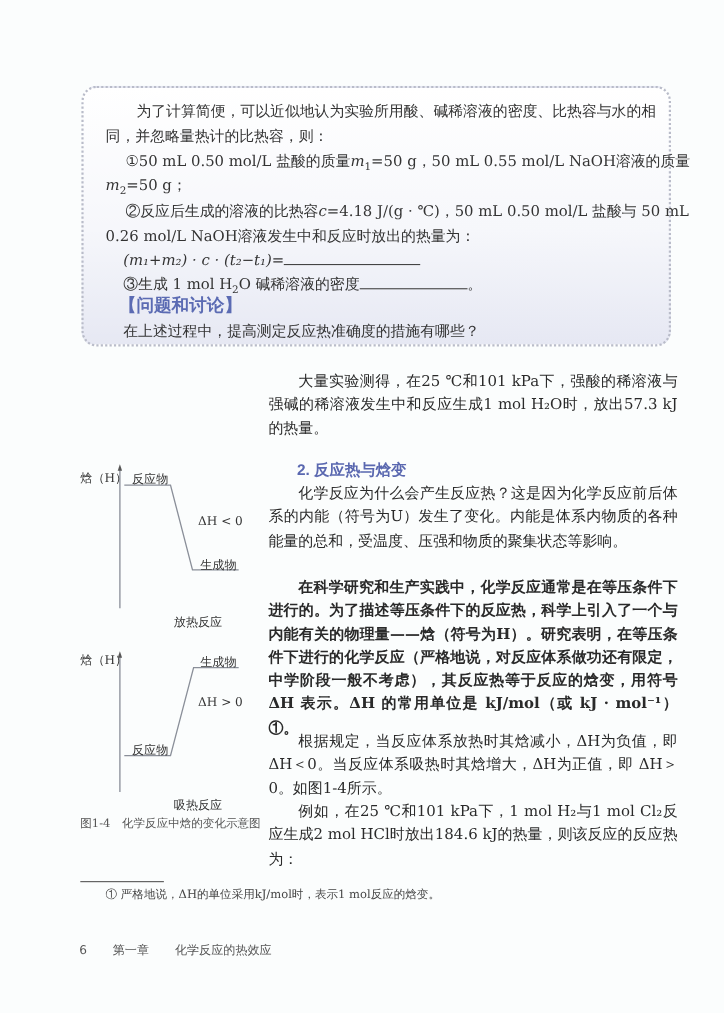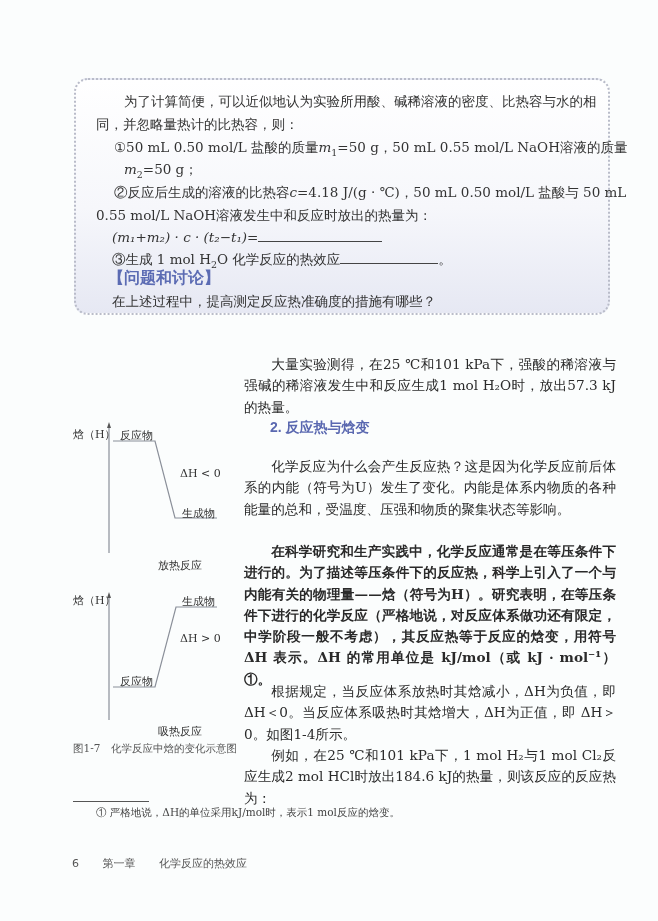--- a/index.html
+++ b/index.html
@@ -11,53 +11,53 @@
   .box {
     position: absolute; left: 74px; top: 78px; width: 536px; height: 237px;
     border: 2px dotted #b9bcc9; border-radius: 14px;
     background: linear-gradient(180deg, #ffffff 0%, #f6f7fb 55%, #e6e8f3 100%);
     box-sizing: border-box;
   }
   .bl { position: absolute; left: 96px; font-size: 13.5px; line-height: 22px; white-space: nowrap; color: #333; }
   .ital { font-style: italic; }
   .blank { display: inline-block; border-bottom: 1px solid #444; height: 14px; vertical-align: baseline; }
   .qtitle { position: absolute; left: 108px; top: 258px; font-family: "DejaVu Sans", sans-serif; font-size: 16px; font-weight: bold; color: #5b6bb3; }
-  .body-text { position: absolute; left: 244px; width: 372px; font-size: 13.6px; line-height: 21.3px; color: #2a2a2a; margin-top: 17px; }
+  .body-text { position: absolute; left: 244px; width: 372px; font-size: 13.6px; line-height: 21.3px; color: #2a2a2a; }
   .body-text p { margin: 0; text-indent: 2em; text-align: justify; }
   .sec-title { position: absolute; left: 270px; top: 419px; font-family: Liberation Sans, sans-serif; font-size: 14px; font-weight: bold; color: #5a68b0; }
   .diag-label { position: absolute; font-size: 11px; color: #333; white-space: nowrap; }
   .caption { position: absolute; left: 73px; top: 742px; font-size: 10.5px; color: #555; white-space: nowrap; }
   .footrule { position: absolute; left: 73px; top: 801px; width: 76px; border-top: 1px solid #555; }
   .footnote { position: absolute; left: 96px; top: 806px; font-size: 10.5px; color: #444; white-space: nowrap; }
   .pagefoot { position: absolute; left: 72px; top: 856px; font-size: 11px; color: #555; white-space: nowrap; font-family: "DejaVu Sans", sans-serif; }
   .pagefoot span { margin-right: 20px; }
   sub, sup { font-size: 70%; }
 </style>
 </head>
 <body>
 
 <div class="box"></div>
 
 <div class="bl" style="top:90px; left:124px;text-align:center;">为了计算简便，可以近似地认为实验所用酸、碱稀溶液的密度、比热容与水的相</div>
 <div class="bl" style="top:113px;">同，并忽略量热计的比热容，则：</div>
 <div class="bl" style="top:136px; left:114px;">
   <span>①50 mL 0.50 mol/L 盐酸的质量</span><span class="ital">m</span><sub>1</sub><span>=50 g，50 mL 0.55 mol/L NaOH溶液的质量</span>
 </div>
-<div class="bl" style="top:158px;margin-left:28px;">
+<div class="bl" style="top:158px;">
   <span class="ital">m</span><sub>2</sub><span>=50 g；</span>
 </div>
 <div class="bl" style="top:181px; left:114px;">
   <span>②反应后生成的溶液的比热容</span><span class="ital">c</span><span>=4.18 J/(g · ℃)，50 mL 0.50 mol/L 盐酸与 50 mL</span>
 </div>
-<div class="bl" style="top:204px;">0.55 mol/L NaOH溶液发生中和反应时放出的热量为：</div>
+<div class="bl" style="top:204px;">0.26 mol/L NaOH溶液发生中和反应时放出的热量为：</div>
 <div class="bl" style="top:226px; left:112px;">
   <span class="ital">(m₁+m₂) · c · (t₂−t₁)=</span><span class="blank" style="width:124px;"></span>
 </div>
 <div class="bl" style="top:248px; left:112px;">
-  <span>③生成 1 mol H</span><sub>2</sub><span>O 化学反应的热效应</span><span class="blank" style="width:98px;"></span><span>。</span>
+  <span>③生成 1 mol H</span><sub>2</sub><span>O 碱稀溶液的密度</span><span class="blank" style="width:98px;"></span><span>。</span>
 </div>
 <div class="qtitle" style="top:268px;">【问题和讨论】</div>
 <div class="bl" style="top:290px; left:112px;">在上述过程中，提高测定反应热准确度的措施有哪些？</div>
 
 <div class="body-text" style="top:337px;">
   <p>大量实验测得，在25 ℃和101 kPa下，强酸的稀溶液与强碱的稀溶液发生中和反应生成1 mol H₂O时，放出57.3 kJ的热量。</p>
 </div>
 
 <div class="sec-title">2. 反应热与焓变</div>
 
@@ -95,21 +95,21 @@
 <div class="diag-label" style="left:180px;top:467px;">ΔH &lt; 0</div>
 <div class="diag-label" style="left:182px;top:506px;">生成物</div>
 <div class="diag-label" style="left:158px;top:558px;">放热反应</div>
 
 <div class="diag-label" style="left:73px;top:593px;">焓（H）</div>
 <div class="diag-label" style="left:182px;top:594px;">生成物</div>
 <div class="diag-label" style="left:180px;top:632px;">ΔH &gt; 0</div>
 <div class="diag-label" style="left:120px;top:674px;">反应物</div>
 <div class="diag-label" style="left:158px;top:724px;">吸热反应</div>
 
-<div class="caption">图1-7　化学反应中焓的变化示意图</div>
+<div class="caption">图1-4　化学反应中焓的变化示意图</div>
 
 <div class="footrule"></div>
 <div class="footnote">①  严格地说，ΔH的单位采用kJ/mol时，表示1 mol反应的焓变。</div>
 
 <div class="pagefoot">
   <span>6</span>
   <span>第一章</span>
   <span>化学反应的热效应</span>
 </div>
 

